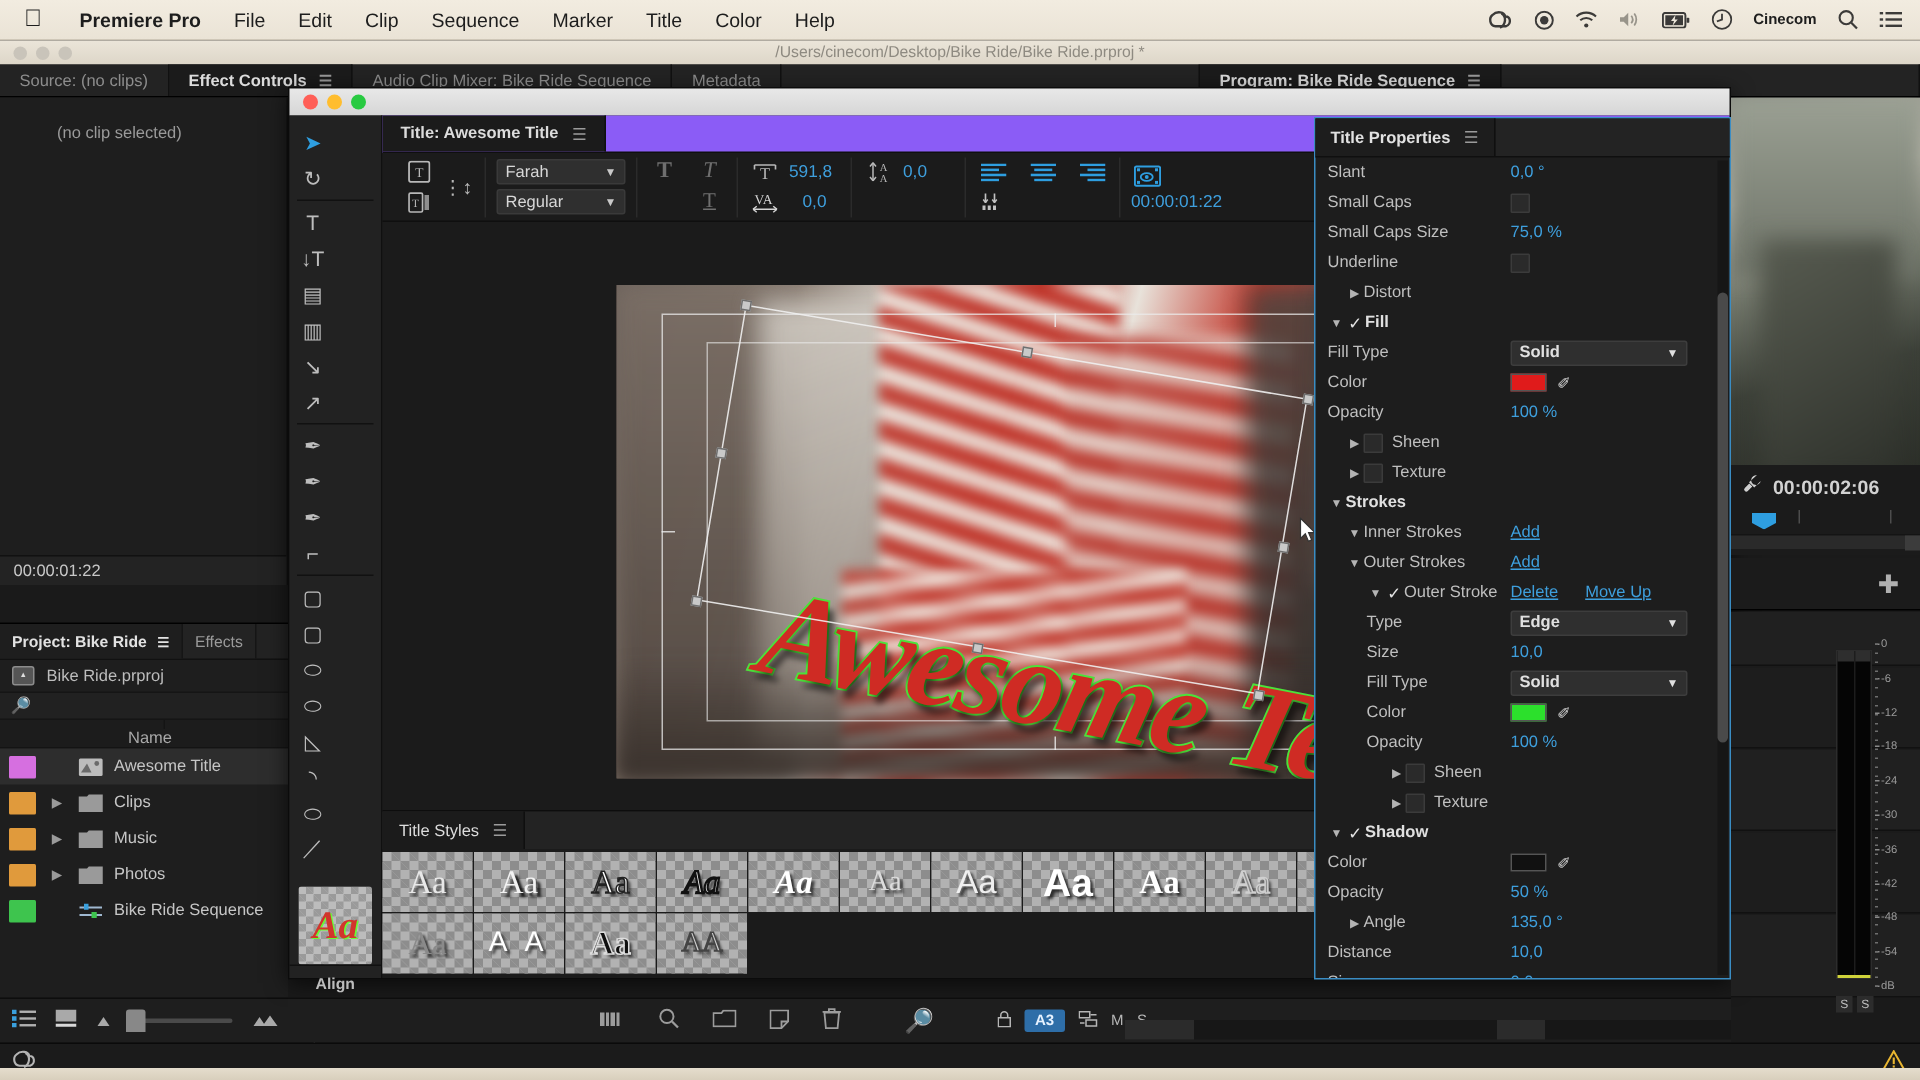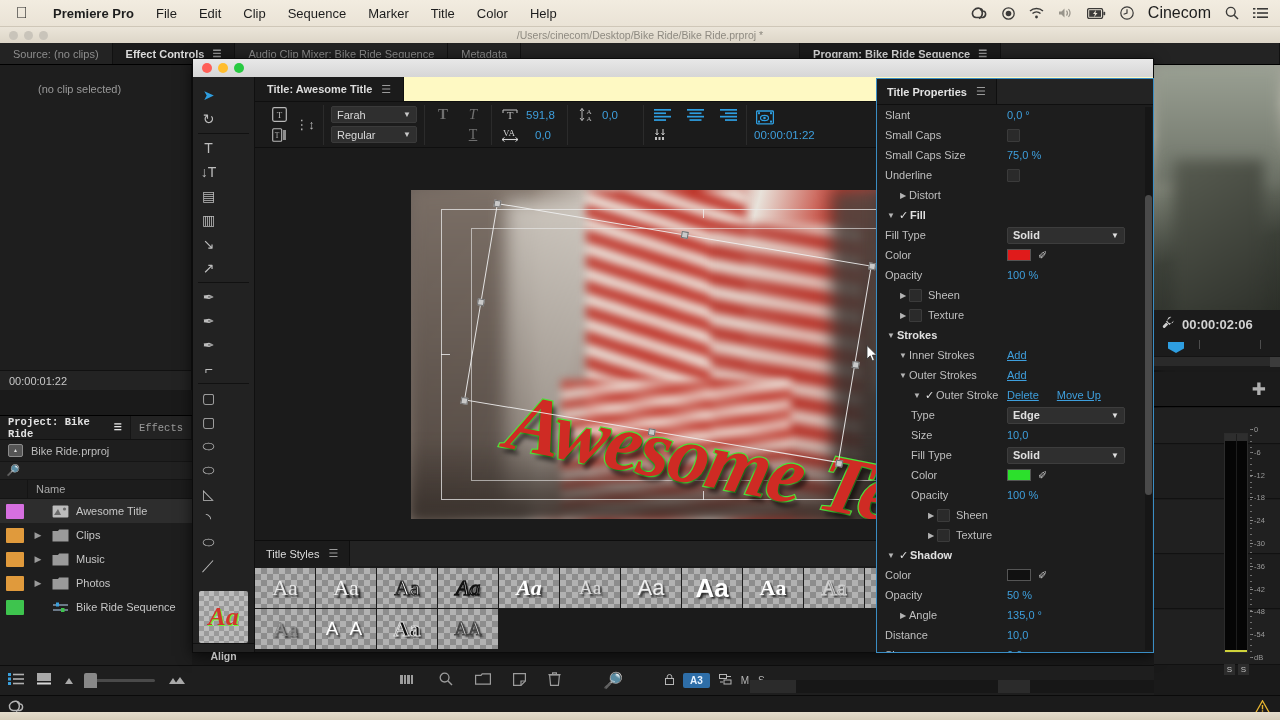--- a/index.html
+++ b/index.html
@@ -16,21 +16,21 @@
     position: absolute; top: 0; left: 0; width: 1280px; height: 27px;
     background: linear-gradient(#f2ece0, #eae3d6);
     border-bottom: 1px solid #cfc7b8;
     display: flex; align-items: center; color: #1d1d1d; font-size: 13px;
   }
   .macbar .apple { margin: 0 14px 0 16px; font-size: 16px; line-height: 1; }
   .macbar .mitem { padding: 0 11px; white-space: nowrap; }
   .macbar .mitem.bold { font-weight: bold; }
   .macbar .right { margin-left: auto; display: flex; align-items: center; padding-right: 12px; gap: 14px; }
   .macbar .right .ic { font-size: 13px; opacity: .85; display: flex; align-items: center; }
-  .macbar .right .usr { font-weight: normal; font-size: 16px; }
+  .macbar .right .usr { font-weight: bold; font-size: 10px; }
 
   
   .titlestrip {
     position: absolute; top: 27px; left: 0; width: 1280px; height: 16px;
     background: linear-gradient(#ebe5d9, #ddd6c8);
     display: flex; align-items: center;
   }
   .traffic { display: flex; gap: 6px; padding-left: 9px; }
   .traffic i { width: 9px; height: 9px; border-radius: 50%; background: #c9c4ba; display: block; }
   .titlestrip .path {
@@ -64,21 +64,21 @@
     background: #232323; display: flex; align-items: center; padding-left: 9px;
     font-size: 11px; color: #c8c8c8; border-top: 1px solid #111;
   }
   .projpane {
     position: absolute; top: 415px; left: 0; width: 192px; height: 250px;
     background: #1e1e1e; border-top: 1px solid #000;
   }
   .projpane .ptabs { display: flex; height: 24px; border-bottom: 1px solid #111; background:#232323;}
   .projpane .ptab {
     display: flex; align-items: center; padding: 0 8px; font-size: 10.5px;
-    color: #9a9a9a; border-right: 1px solid #151515; font-family: Liberation Mono, monospace;
+    color: #9a9a9a; border-right: 1px solid #151515;
   }
   .projpane .ptab.active { background:#1e1e1e; color:#e2e2e2; font-weight:bold; }
   .projpane .ptab .burger { margin-left: 7px; font-size: 9px; }
   .projrow-head {
     display: flex; align-items: center; height: 21px; padding-left: 8px;
     font-size: 11px; color: #bdbdbd; gap: 8px;
   }
   .projrow-head .upico {
     width: 15px; height: 13px; border: 1px solid #8c8c8c; border-radius: 2px;
     position: relative; background: #555;
@@ -86,21 +86,21 @@
   .projrow-head .upico:after {
     content: "▲"; position: absolute; font-size: 5px; color: #ddd; left: 4px; top: 2px;
   }
   .searchrow {
     height: 19px; display: flex; align-items: center; padding-left: 7px;
     border-top: 1px solid #151515; border-bottom: 1px solid #151515; background:#212121;
   }
   .searchrow .mag { font-size: 11px; color: #9d9d9d; transform: scaleX(-1); }
   .colhead {
     display: flex; height: 19px; align-items: center; font-size: 11px;
-    color: #a9a9a9; border-bottom: 1px solid #141414; background:#1c1c1c;
+    color: #a9a9a9; border-bottom: 1px solid #141414; background:#1c1c1c;flex-direction:column;
   }
   .colhead .c1 { width: 28px; border-right: 1px solid #141414; height: 100%; }
   .colhead .c2 { padding-left: 8px; }
   .prow { display: flex; align-items: center; height: 24px; font-size: 11px; color: #c6c6c6; }
   .prow.sel { background: #2d2d2d; }
   .prow .swatch { width: 18px; height: 15px; margin-left: 6px; border-radius: 1px; }
   .prow .disc { width: 28px; display: flex; justify-content: center; font-size: 9px; color: #9a9a9a; }
   .prow .ficon { width: 17px; height: 13px; border-radius: 2px; }
   .prow .nm { margin-left: 7px; }
   .botbar-left {
@@ -149,21 +149,21 @@
   }
   .secthead {
     text-align: center; font-size: 10.5px; color: #bcbcbc; font-weight: bold;
     padding: 6px 0 3px; border-top: 1px solid #111;
   }
   .mini2 { display:flex; flex-wrap: wrap; justify-content:center; }
   .mini2 .mb { width: 28px; height: 21px; display:flex; align-items:center; justify-content:center; color:#b4b4b4; font-size:12px; }
 
   
   .tmain { position: absolute; top: 18px; left: 62px; right: 0; bottom: 0; }
-  .tmain-tabbar { height: 25px; background:#fef9c3; display:flex; border-bottom:1px solid #0f0f0f;}
+  .tmain-tabbar { height: 25px; background:#8b5cf6; display:flex; border-bottom:1px solid #0f0f0f;}
   .tmain-tabbar .t {
     display:flex; align-items:center; padding: 0 12px; font-size: 11px; color:#dcdcdc;
     font-weight:bold; background:#1b1b1b; border-right:1px solid #0f0f0f;
   }
   .tmain-tabbar .t .burger{ margin-left:9px; font-weight:normal; color:#9b9b9b;}
   .tmain-tabbar .fill{flex:1;}
 
   .fmtbar { height: 46px; background:#1b1b1b; display:flex; align-items:center; padding-left:6px; gap:0; border-bottom:1px solid #0f0f0f;}
   .fgroup { display:flex; align-items:center; padding: 0 7px; height: 40px; border-right:1px solid #2b2b2b; gap: 4px;}
   .fgroup.noborder{border-right:none;}

